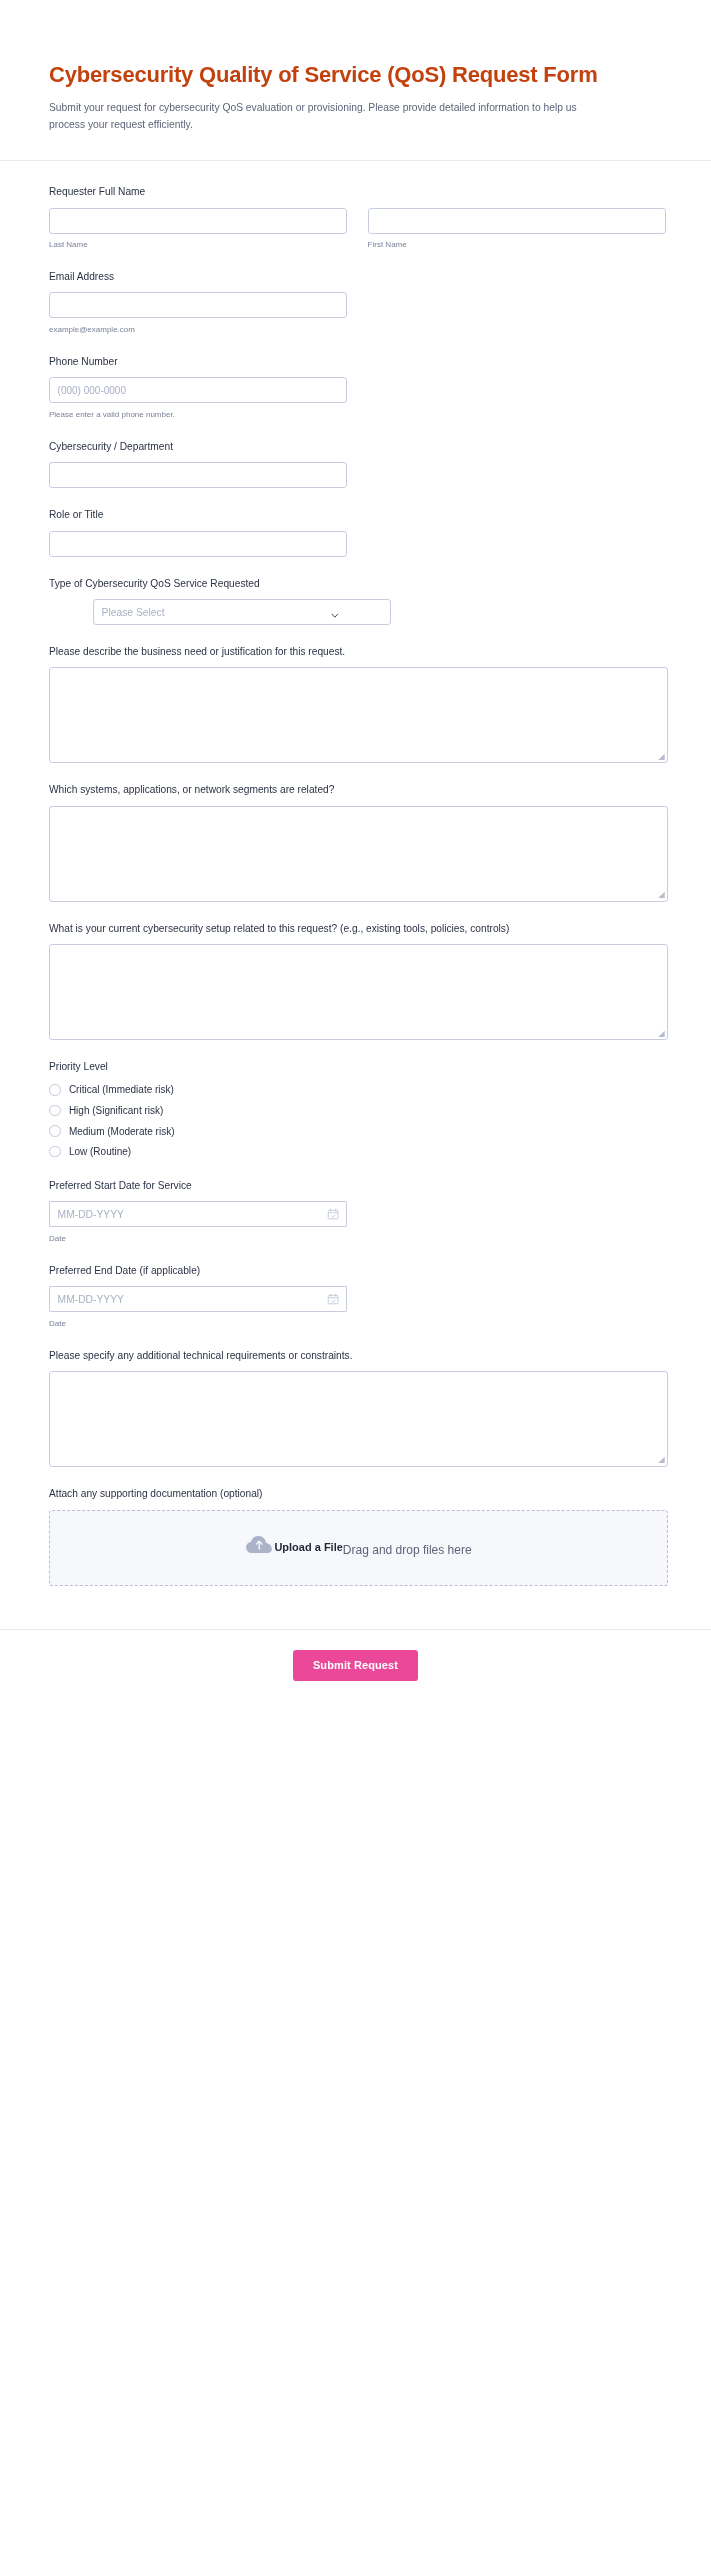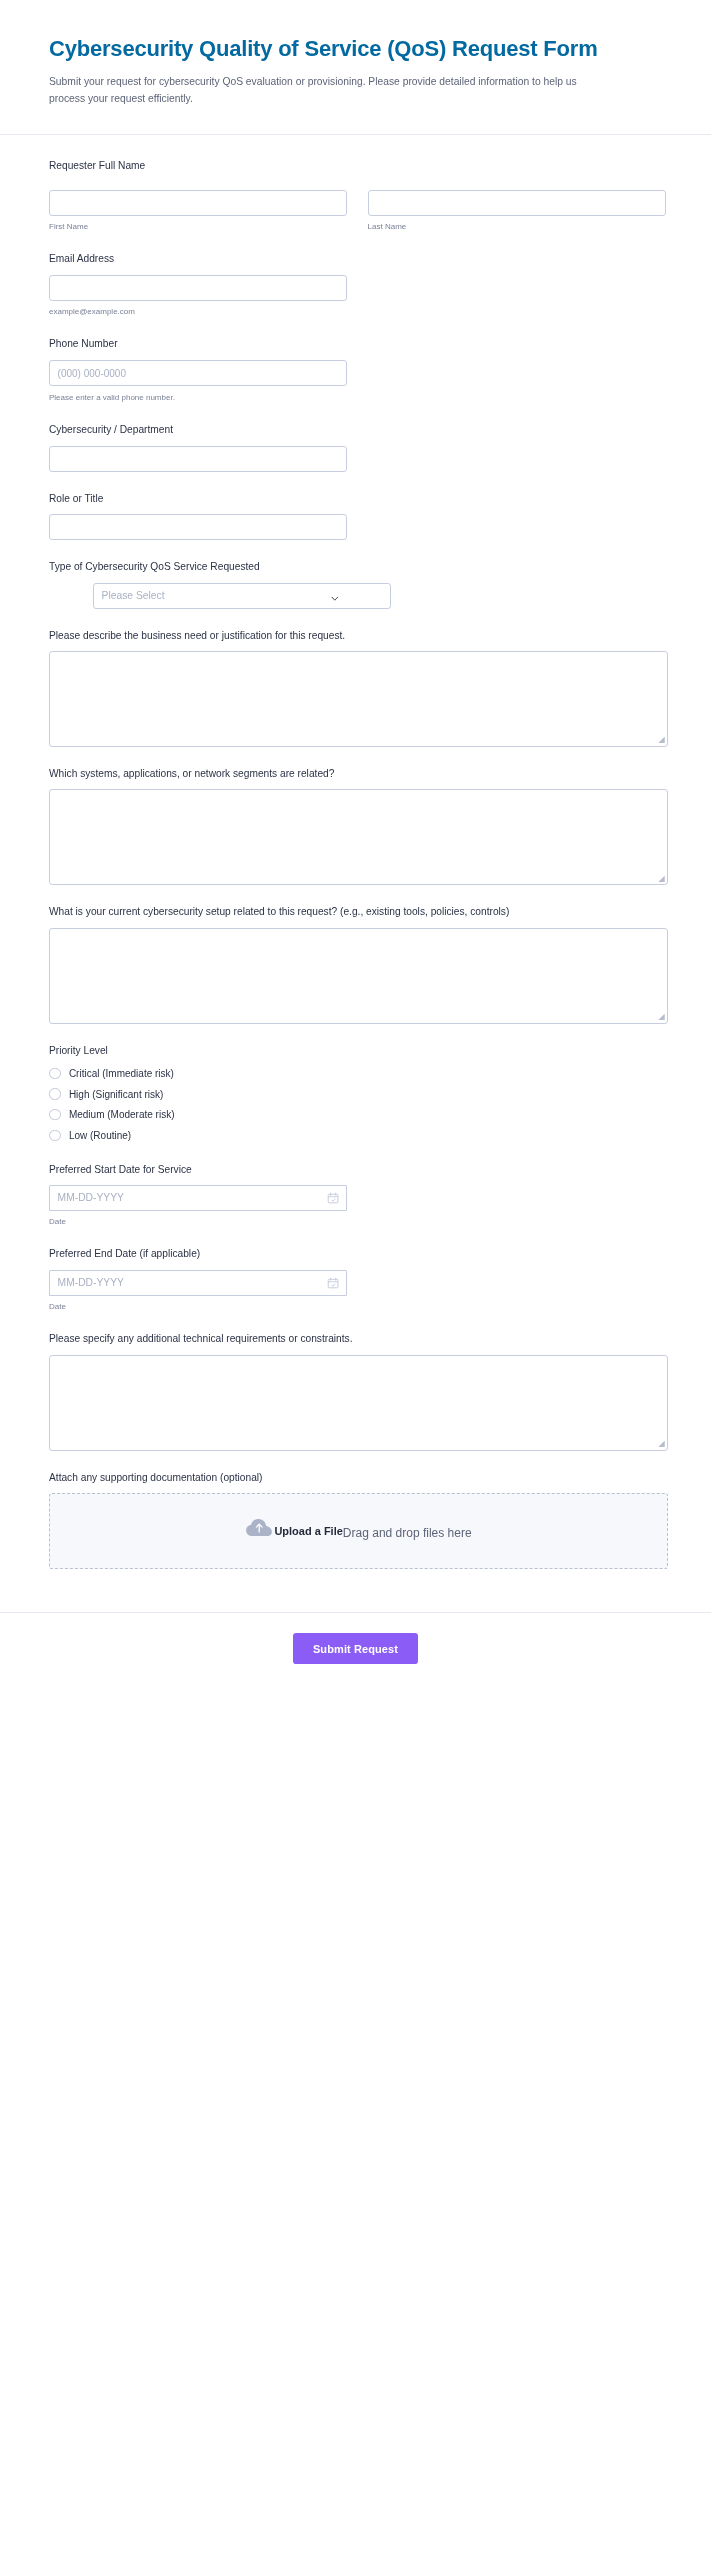--- a/index.html
+++ b/index.html
@@ -24,23 +24,24 @@
 
   
   .form-header {
     padding: 35px 49px 26px 49px;
     border-bottom: 0.8px solid #e8e8f0;
   }
   .form-title {
     font-size: 22px;
     line-height: 1.30;
     font-weight: bold;
-    color: #0369a1;
+    color: #c2410c;
     letter-spacing: -0.2px;
     max-width: 581px;
+    margin-top: 26px;
   }
   .form-subtitle {
     margin-top: 10.7px;
     font-size: 10.3px;
     line-height: 1.62;
     color: #5d6477;
     max-width: 551px;
     font-weight: normal;
   }
 
@@ -75,21 +76,20 @@
     width: 298px;
     height: 26px;
     border: 0.8px solid #c7cdde;
     border-radius: 3.1px;
     background: #ffffff;
     font-family: "Liberation Sans", sans-serif;
     font-size: 10px;
     color: #2b3245;
     padding: 4.6px 7.6px;
     outline: none;
-    margin-top: 8px;
   }
   .txt-input::placeholder { color: #a9b0c4; }
 
   .name-row {
     display: flex;
     gap: 20.6px;
   }
   .name-col { width: 298px; }
 
   
@@ -220,21 +220,21 @@
   }
 
   
   .form-footer {
     border-top: 0.8px solid #e8e8f0;
     padding: 20px 0 29px 0;
     display: flex;
     justify-content: center;
   }
   .submit-btn {
-    background: #8b5cf6;
+    background: #ec4899;
     color: #ffffff;
     border: none;
     border-radius: 3.1px;
     font-family: "Liberation Sans", sans-serif;
     font-size: 11px;
     font-weight: bold;
     padding: 0 20px;
     height: 31px;
     cursor: pointer;
     letter-spacing: 0.1px;
@@ -250,25 +250,25 @@
     <p class="form-subtitle">Submit your request for cybersecurity QoS evaluation or provisioning. Please provide detailed information to help us process your request efficiently.</p>
   </div>
 
   <div class="form-body">
 
     <div class="field-block">
       <label class="field-label">Requester Full Name</label>
       <div class="name-row">
         <div class="name-col">
           <input class="txt-input" type="text" value="" style="">
-          <div class="sublabel">First Name</div>
+          <div class="sublabel">Last Name</div>
         </div>
         <div class="name-col">
           <input class="txt-input" type="text" value="" style="">
-          <div class="sublabel">Last Name</div>
+          <div class="sublabel">First Name</div>
         </div>
       </div>
     </div>
 
     <div class="field-block">
       <label class="field-label">Email Address</label>
       <input class="txt-input" type="text" value="" style="">
       <div class="sublabel">example@example.com</div>
     </div>
 

